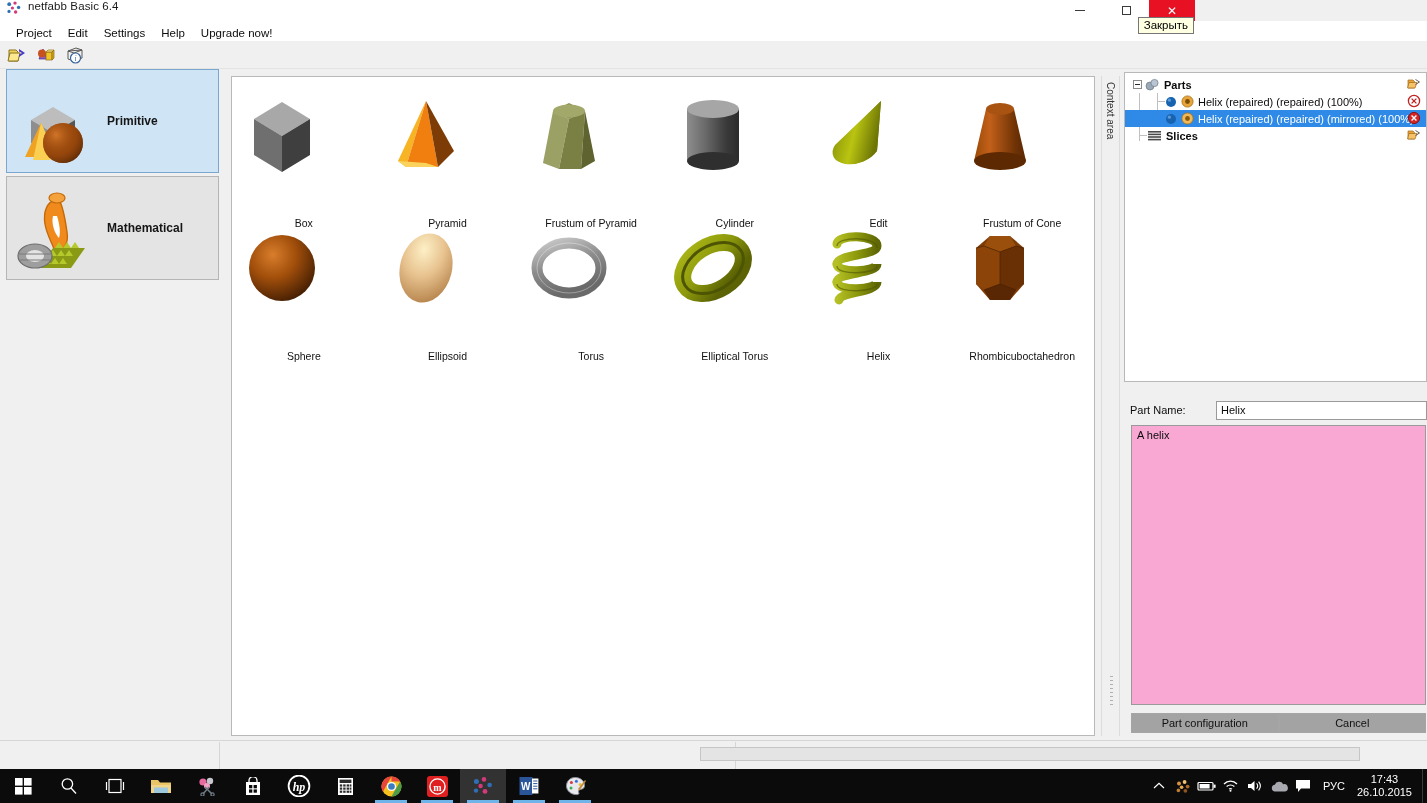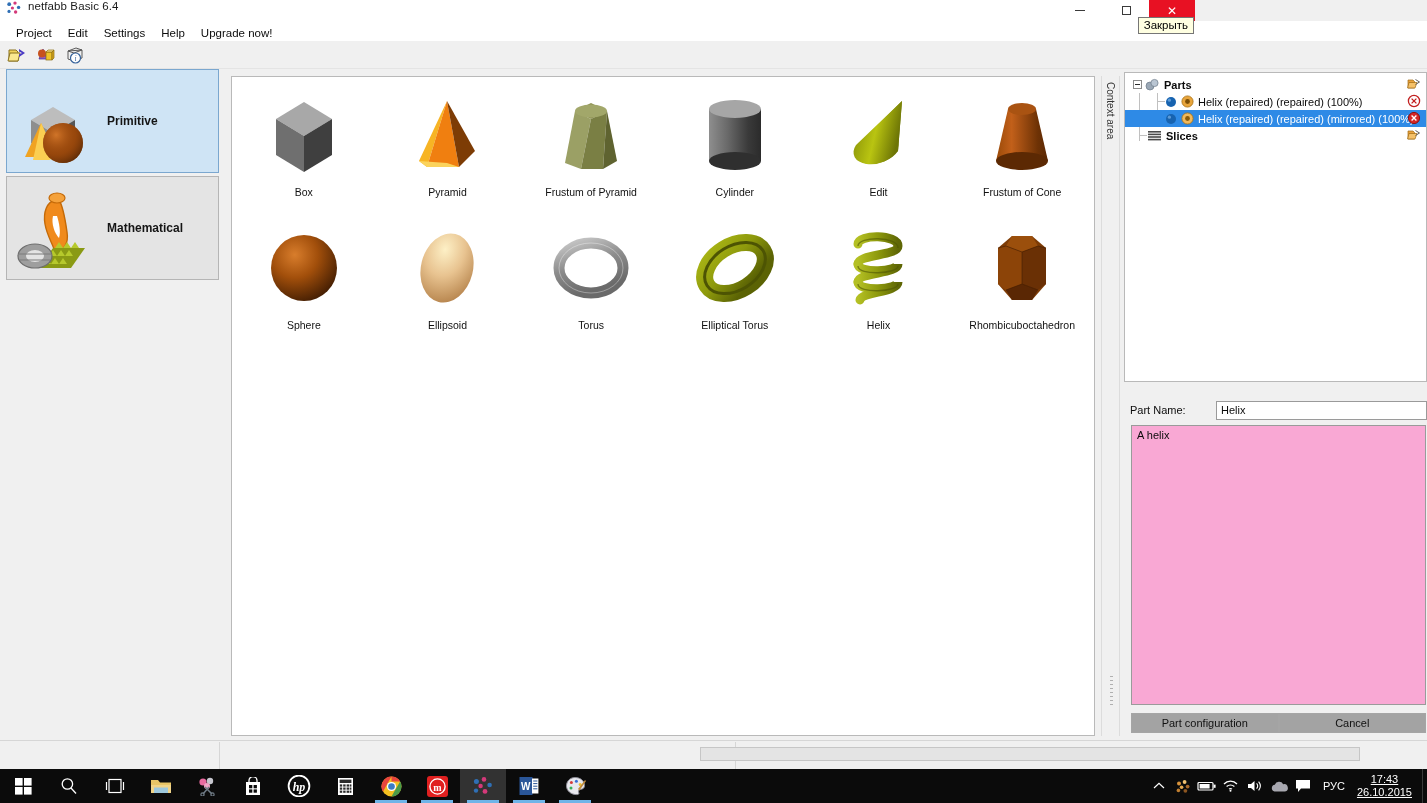--- a/index.html
+++ b/index.html
@@ -96,22 +96,23 @@
     position: absolute; left: 231px; top: 76px; width: 864px; height: 660px;
     background: #ffffff; border: 1px solid #b9b9b9;
   }
   .grid {
     position: absolute; left: 0; top: 6px; width: 862px;
     display: grid;
     grid-template-columns: repeat(6, 1fr);
     grid-auto-rows: 133px;
   }
   .cell {
-    display: flex; flex-direction: column; align-items: center; justify-content: flex-start;
+    display: flex; flex-direction: column; justify-content: flex-start;
     padding-top: 6px;
+    gap: 31px;
   }
   .cell .art { width: 100px; height: 96px; position: relative; }
   .cell .cap {
     font-size: 10.5px; color: #111; margin-top: 1px; text-align: center;
     white-space: nowrap;
   }
 
   
   .ctxsplit {
     position: absolute; left: 1101px; top: 76px; width: 19px; height: 660px;
@@ -230,21 +231,20 @@
   .tray-ico {
     width: 24px; height: 34px; display: flex; align-items: center; justify-content: center;
     position: relative;
   }
   .tray-lang {
     font-size: 11px; color: #fff; padding: 0 8px;
   }
   .clock {
     color: #fff; font-size: 11px; line-height: 13px; text-align: center;
     padding: 0 10px 0 4px;
-    text-decoration: underline;
   }
   .tray-edge { width: 5px; height: 34px; border-left: 1px solid #3a3a3a; }
 
   svg { display: block; }
 </style>
 </head>
 <body>
 
 <div id="app">
 

